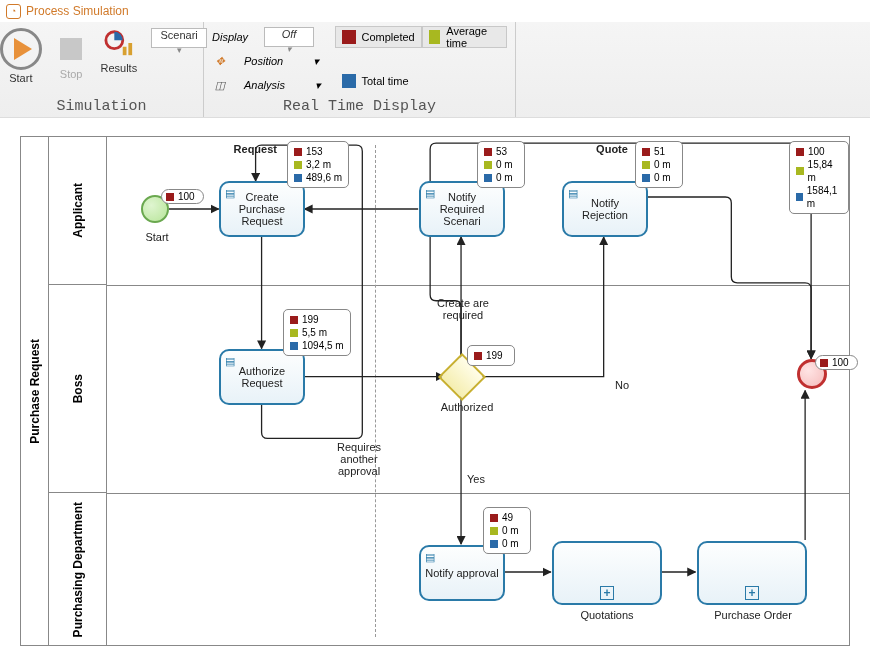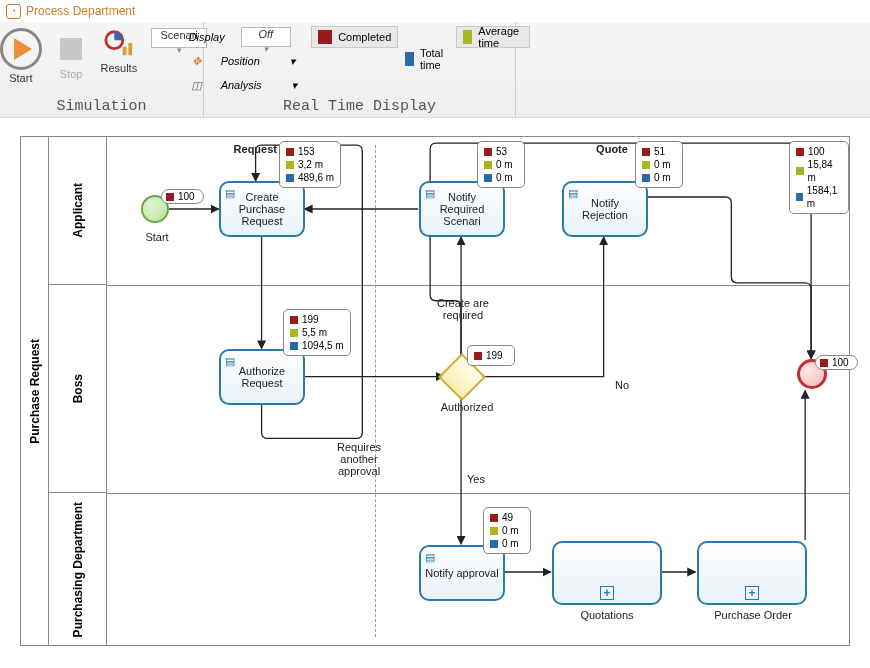--- a/index.html
+++ b/index.html
@@ -56,21 +56,21 @@
   .stop-square { width:22px; height:22px; background:#c8c8c8; margin:10px 0 6px 0;}
   .disabled { color:#aaa !important; }
   .results-icon svg { width:30px; height:30px; }
   .dd {
     height:20px; border:1px solid #bbb; background:#fff; display:inline-flex; align-items:center;
     padding:0 4px; gap:4px; color:#333; font-size:11px;flex-direction:column;
   }
   .dd .chev { color:#888; font-size:9px;}
   .small-row { display:flex; align-items:center; gap:16px; height:22px;font-style:italic;}
   .small-row .ico { width:16px; text-align:center; color:#d17a2a;}
-  .legend-wrap { display:flex; flex-direction:row; gap:0;}
+  .legend-wrap { display:flex; flex-direction:column; gap:0;}
   .legend-item { display:flex; align-items:center; gap:6px; height:22px; padding:0 6px; border:1px solid transparent;}
   .legend-active { background:#e8e8e8; border:1px solid #c8c8c8;}
   .sq { width:14px; height:14px;}
   .sq-red { background:#9a1b1b;}
   .sq-olive { background:#a8b820;}
   .sq-blue { background:#2a6aa8;}
   .close-btn { display:flex; flex-direction:column; align-items:center; gap:4px; padding:4px 8px;}
   .close-ico { width:26px; height:22px; border:1.5px solid #d17a2a; border-top:none; position:relative;}
   .close-ico::before { content:""; position:absolute; top:-1px; left:50%; width:2px; height:10px; background:#d17a2a;}
   .close-ico::after { content:""; position:absolute; top:-6px; left:50%; margin-left:-4px;
@@ -139,21 +139,21 @@
   .count-badge .sq{width:8px;height:8px;}
   .dash-vert {
     position:absolute; border-left:1.5px dashed #999; top:8px; bottom:8px;
   }
 </style>
 </head>
 <body>
 
 <div class="title-bar">
   <span class="title-icon">◔</span>
-  <span>Process Department</span>
+  <span>Process Simulation</span>
 </div>
 
 <div class="ribbon">
 
   <div class="ribbon-group" style="width:204px">
     <div class="rg-row">
       <div class="big-btn">
         <div class="start-circle">
             <div class="play-tri"></div>
           </div>
@@ -315,21 +315,21 @@
     </div>
     <div class="lbl" style="left:596px;top:472px;width:100px">Purchase Order</div>
 
     <div class="lbl bold" style="left:110px;top:6px;width:60px;text-align:right">Request</div>
     <div class="lbl bold" style="left:480px;top:6px;width:50px">Quote</div>
     <div class="lbl" style="left:316px;top:160px;width:80px">Create are required</div>
     <div class="lbl" style="left:500px;top:242px;width:30px">No</div>
     <div class="lbl" style="left:360px;top:336px;width:30px;text-align:left">Yes</div>
     <div class="lbl" style="left:222px;top:304px;width:60px">Requires another approval</div>
 
-    <div class="tip" style="left:172px;top:4px">
+    <div class="tip" style="left:180px;top:4px">
       <div class="row">
           <span class="sq sq-red"></span>
           <span>153</span>
         </div>
       <div class="row">
           <span class="sq sq-olive"></span>
           <span>3,2 m</span>
         </div>
       <div class="row">
           <span class="sq sq-blue"></span>

